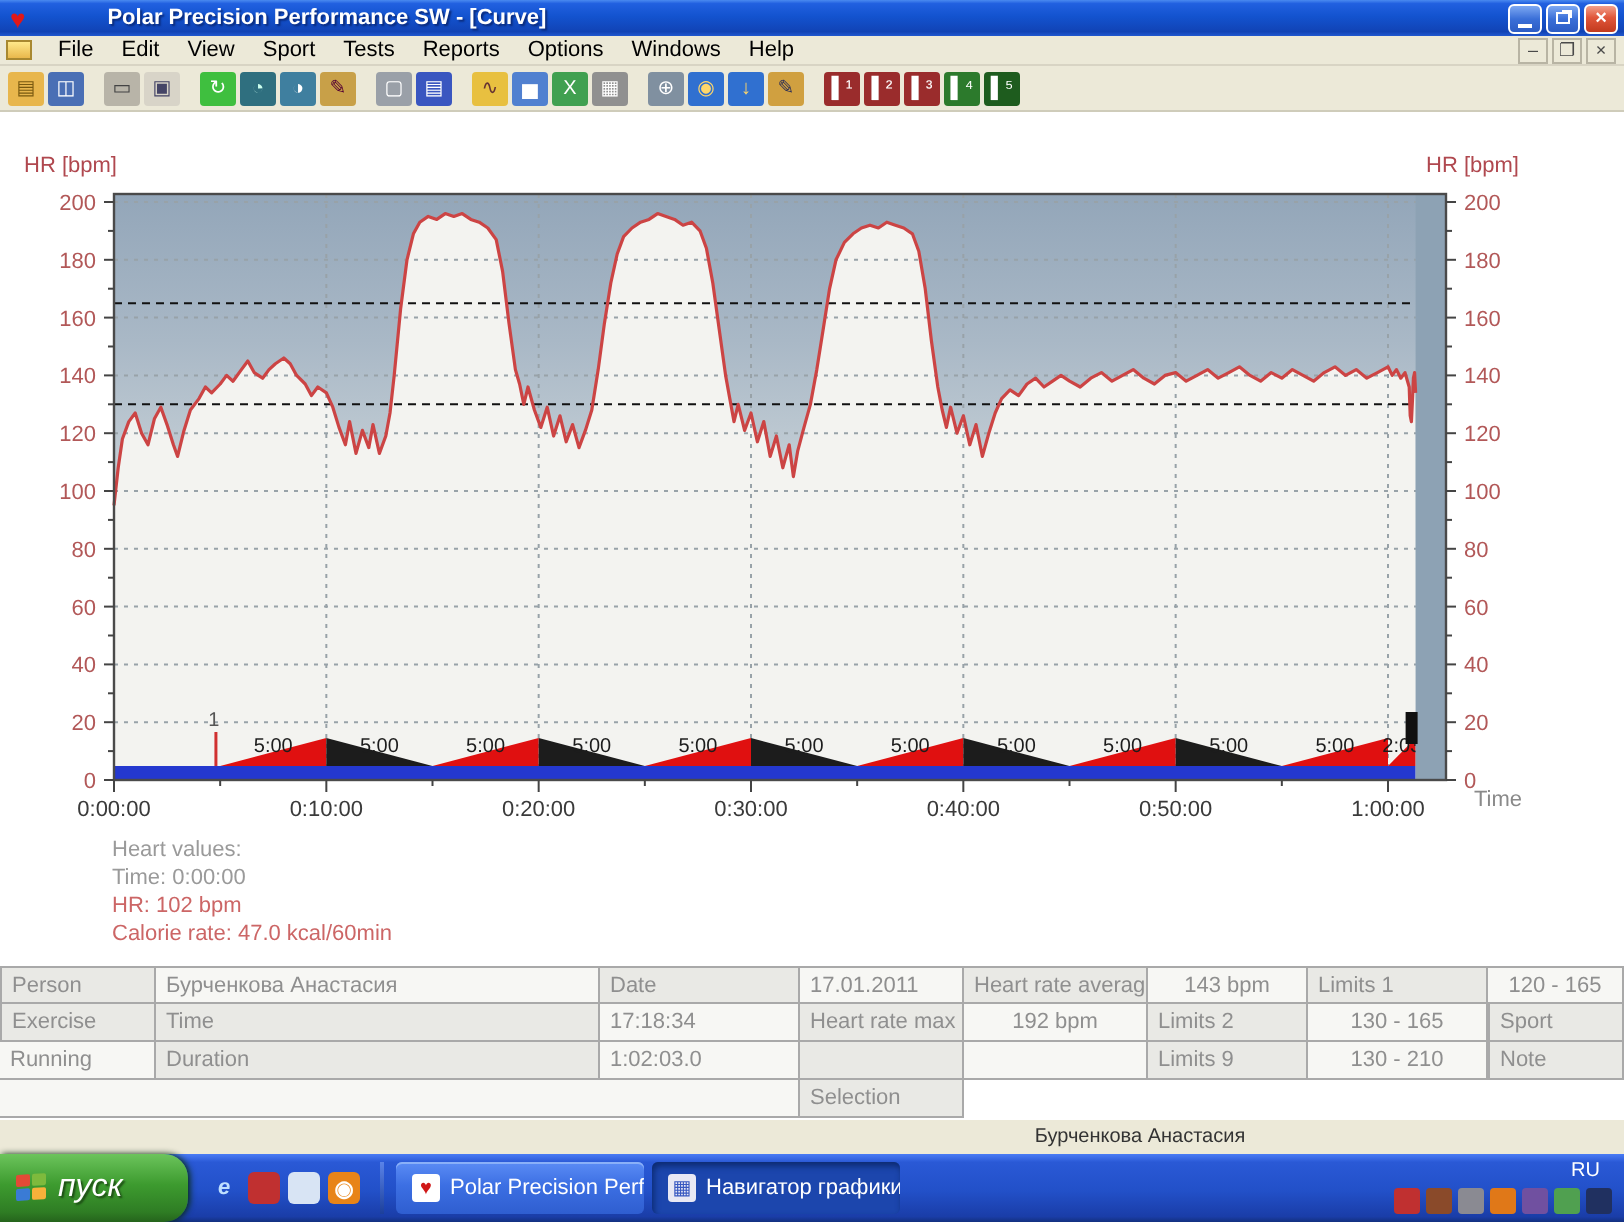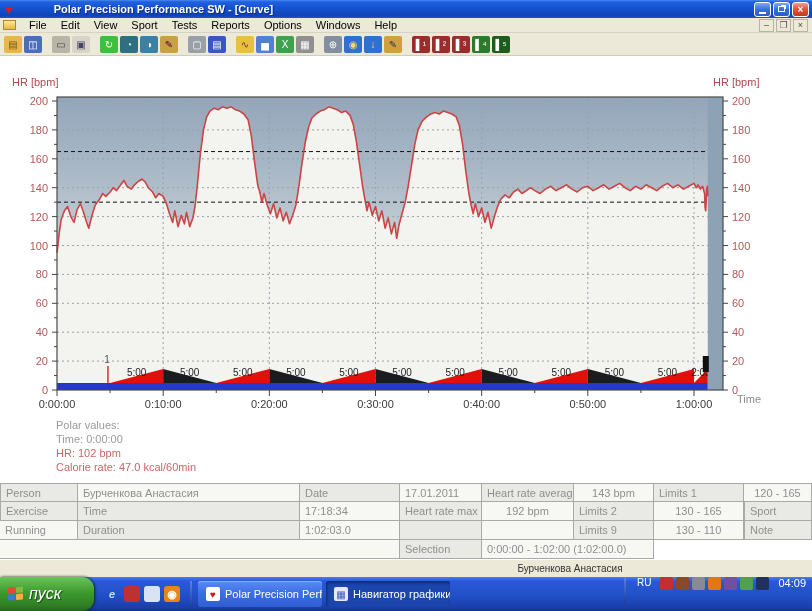--- a/index.html
+++ b/index.html
@@ -72,21 +72,21 @@
   .xpflag { width:16px; height:14px; display:grid; grid-template-columns:7px 7px; grid-template-rows:6px 6px; gap:1px; transform:skewY(-4deg); }
   .xpflag span { border-radius:1px; }
   #quicklaunch { display:flex; align-items:center; gap:4px; padding:0 8px 0 10px; }
   .qlicon { width:16px; height:16px; border-radius:3px; display:inline-flex; align-items:center; justify-content:center; font-size:11px; color:#fff; }
   .tb-div { width:2px; height:26px; background:linear-gradient(180deg,#5a83e8,#1c3f9a); margin:0 2px; }
   .taskbtn { height:26px; margin-left:4px; border-radius:3px; display:flex; align-items:center; gap:5px;
     padding:0 8px; color:#fff; font-size:11px; white-space:nowrap; overflow:hidden;
     background:linear-gradient(180deg,#5b8cf5 0%,#3c6fe3 45%,#2f5ed0 100%); box-shadow:inset 0 1px 0 #8ab0f8; width:124px; }
   .taskbtn.pressed { background:#1c46ad; box-shadow:inset 1px 2px 3px #0c2a70; }
   .taskbtn .ico { width:14px; height:14px; flex:0 0 14px; border-radius:2px; display:inline-flex; align-items:center; justify-content:center; font-size:10px; }
-  #tray { margin-left:auto; display:flex; align-items:flex-start; height:34px; padding-right:6px; gap:3px; }
+  #tray { margin-left:auto; display:flex; align-items:flex-end; height:34px; padding-right:6px; gap:3px;flex-direction:column; }
   #lang { color:#fff; font-size:10px; padding:0 6px; }
   .trayicon { width:13px; height:13px; border-radius:2px; }
   #clock { color:#fff; font-size:11px; padding-left:6px; }
 </style>
 </head>
 <body>
 
 <div id="app">
 
   <div id="titlebar">
@@ -299,21 +299,21 @@
         <line x1="587.8333333333334" y1="334" x2="587.8333333333334" y2="340" stroke="#444"></line>
         <text x="587.8333333333334" y="352" text-anchor="middle" font-size="11" fill="#3a3a3a" font-family="Liberation Sans, sans-serif">0:50:00</text>
         <line x1="640.9166666666667" y1="334" x2="640.9166666666667" y2="337" stroke="#444"></line>
         <line x1="694" y1="334" x2="694" y2="340" stroke="#444"></line>
         <text x="694" y="352" text-anchor="middle" font-size="11" fill="#3a3a3a" font-family="Liberation Sans, sans-serif">1:00:00</text>
         <text x="12" y="30" font-size="11" fill="#b0484f" font-family="Liberation Sans, sans-serif">HR [bpm]</text>
         <text x="713" y="30" font-size="11" fill="#b0484f" font-family="Liberation Sans, sans-serif">HR [bpm]</text>
         <text x="737" y="347" font-size="11" fill="#8a8a8a" font-family="Liberation Sans, sans-serif">Time</text>
       </svg>
     <div id="cursorpanel">
-      <div class="g">Polar values:</div>
+      <div class="g">Heart values:</div>
       <div class="g">Time: 0:00:00</div>
       <div class="r">HR: 102 bpm</div>
       <div class="r">Calorie rate: 47.0 kcal/60min</div>
     </div>
   </div>
 
   <div id="infotable">
       <div class="cell lab first toprow">Person</div>
       <div class="cell val toprow">Бурченкова  Анастасия</div>
       <div class="cell lab toprow">Date</div>
@@ -329,25 +329,24 @@
       <div class="cell val ctr">192 bpm</div>
       <div class="cell lab">Limits 2</div>
       <div class="cell val ctr">130 - 165</div>
       <div class="cell lab first">Sport</div>
       <div class="cell val">Running</div>
       <div class="cell lab">Duration</div>
       <div class="cell val">1:02:03.0</div>
       <div class="cell lab"></div>
       <div class="cell val"></div>
       <div class="cell lab">Limits 9</div>
-      <div class="cell val ctr">130 - 110</div>
+      <div class="cell val ctr">130 - 210</div>
       <div class="cell lab first">Note</div>
       <div class="cell val" style="grid-column: span 3;"></div>
       <div class="cell lab">Selection</div>
-      <div class="cell val" style="grid-column: span 2;">0:00:00 - 1:02:00 (1:02:00.0)</div>
       <div class="cell none" style="grid-column: span 1;"></div>
     </div>
 
   <div id="statusstrip">
     <span class="user">Бурченкова  Анастасия</span>
   </div>
 
   <div id="taskbar">
     <div id="startbtn">
       <span class="xpflag">

